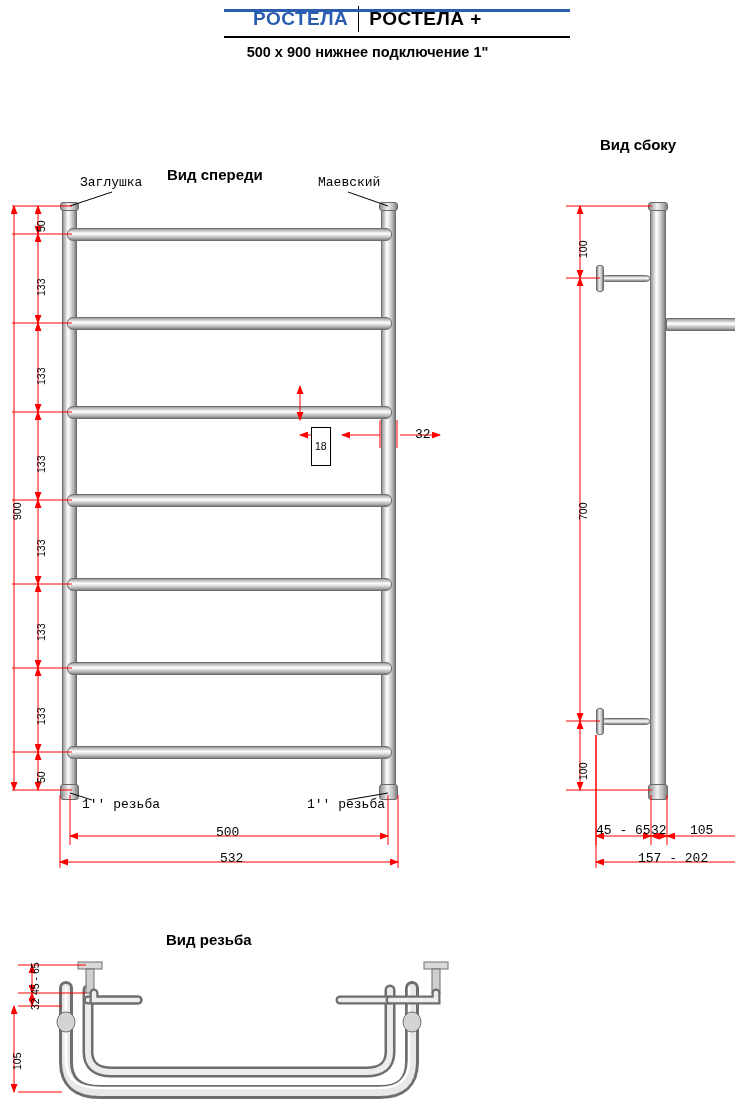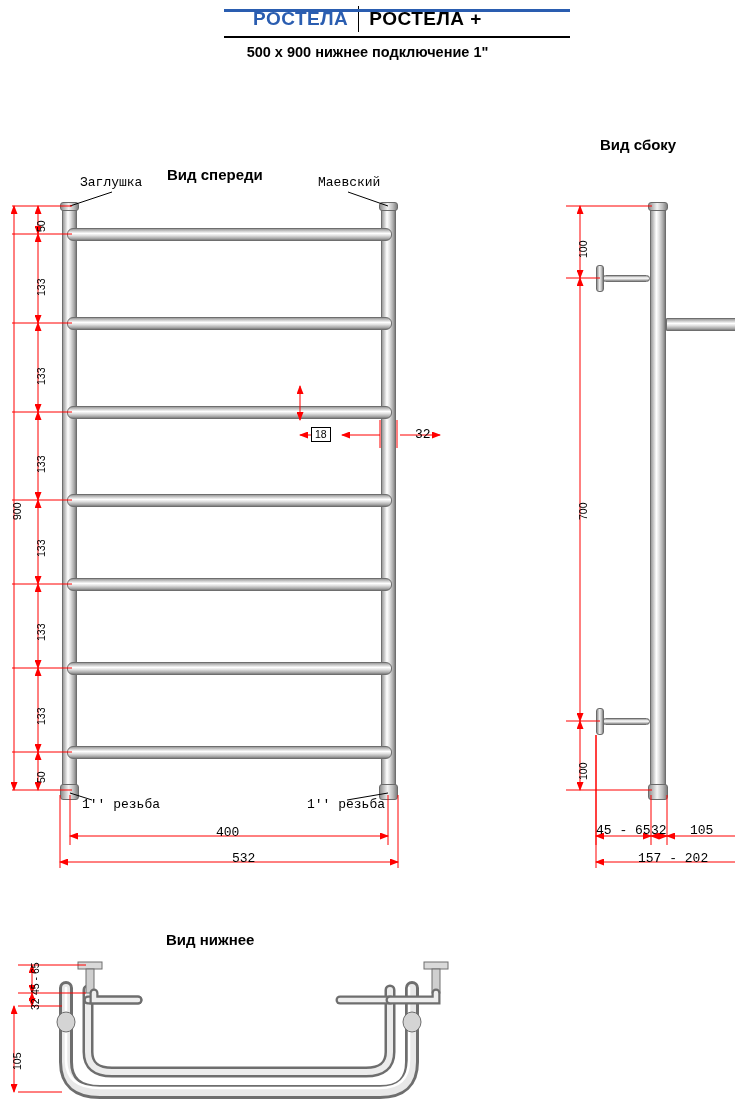--- a/index.html
+++ b/index.html
@@ -14,21 +14,21 @@
   .model{color:#000;font-weight:bold;font-size:19px;letter-spacing:.5px;padding:0 10px;line-height:26px;}
   .barline{position:absolute;left:224px;top:3px;width:346px;height:3px;background:#2a5db0;}
   .barline2{position:absolute;left:224px;top:30px;width:346px;height:2px;background:#000;}
   .subtitle{position:absolute;left:0;top:44px;width:735px;text-align:center;font-size:14.5px;font-weight:bold;}
 
   
   .cap{position:absolute;font-size:15px;font-weight:bold;}
 
   
   .lbl{position:absolute;font-size:13px;font-family:Liberation Mono, monospace;color:#000;white-space:nowrap;}
-  .lblbox{position:absolute;font-size:10.5px;border:1px solid #000;background:#fff;padding:0 3px;line-height:13px;white-space:nowrap;}
+  .lblbox{position:absolute;font-size:10.5px;border:1px solid #000;background:#fff;padding:12px 3px;line-height:13px;white-space:nowrap;}
   .vlbl{position:absolute;font-size:10.5px;white-space:nowrap;transform-origin:0 0;}
 
   
   .tube-v{position:absolute;border-radius:6px;
     background:linear-gradient(to right,#9a9a9a 0%,#c9c9c9 18%,#ffffff 38%,#e2e2e2 58%,#a8a8a8 86%,#7d7d7d 100%);
     border:1px solid #6e6e6e;box-sizing:border-box;}
   .tube-h{position:absolute;border-radius:6px;
     background:linear-gradient(to bottom,#9a9a9a 0%,#c9c9c9 18%,#ffffff 40%,#e0e0e0 60%,#a8a8a8 86%,#7d7d7d 100%);
     border:1px solid #6e6e6e;box-sizing:border-box;}
   .cap-end{position:absolute;border-radius:3px;
@@ -48,21 +48,21 @@
       <span class="brand">РОСТЕЛА</span>
       <span class="sep"></span>
       <span class="model">РОСТЕЛА +</span>
     </div>
     <div class="barline2"></div>
   </div>
   <div class="subtitle">500 x 900 нижнее подключение 1"</div>
 
   <div class="cap" style="left:167px;top:136px;margin-top:30px;">Вид спереди</div>
   <div class="cap" style="left:600px;top:136px;">Вид сбоку</div>
-  <div class="cap" style="left:166px;top:931px;">Вид нижнее</div>
+  <div class="cap" style="left:166px;top:931px;">Вид резьба</div>
 
   <div class="tube-v" style="left:62px;top:205px;width:15px;height:585px;"></div>
   <div class="tube-v" style="left:381px;top:205px;width:15px;height:585px;"></div>
 
   <div class="cap-end" style="left:60px;top:202px;width:19px;height:9px;"></div>
   <div class="cap-end" style="left:379px;top:202px;width:19px;height:9px;"></div>
 
   <div class="cap-end" style="left:60px;top:784px;width:19px;height:16px;"></div>
   <div class="cap-end" style="left:379px;top:784px;width:19px;height:16px;"></div>
 
@@ -144,22 +144,22 @@
   <div class="vlbl" style="left:35px;top:385px;transform:rotate(-90deg);">133</div>
   <div class="vlbl" style="left:35px;top:473px;transform:rotate(-90deg);">133</div>
   <div class="vlbl" style="left:35px;top:557px;transform:rotate(-90deg);">133</div>
   <div class="vlbl" style="left:35px;top:641px;transform:rotate(-90deg);">133</div>
   <div class="vlbl" style="left:35px;top:725px;transform:rotate(-90deg);">133</div>
   <div class="vlbl" style="left:35px;top:783px;transform:rotate(-90deg);">50</div>
 
   <div class="lblbox" style="left:311px;top:427px;">18</div>
   <div class="lbl" style="left:415px;top:427px;">32</div>
 
-  <div class="lbl" style="left:216px;top:825px;">400</div>
-  <div class="lbl" style="left:232px;top:851px;">532</div>
+  <div class="lbl" style="left:216px;top:825px;">500</div>
+  <div class="lbl" style="left:220px;top:851px;">532</div>
 
   <div class="tube-v" style="left:650px;top:205px;width:16px;height:585px;"></div>
   <div class="cap-end" style="left:648px;top:202px;width:20px;height:9px;"></div>
   <div class="cap-end" style="left:648px;top:784px;width:20px;height:16px;"></div>
 
   <div class="tube-h" style="left:602px;top:275px;width:48px;height:7px;"></div>
   <div class="cap-end" style="left:596px;top:265px;width:8px;height:27px;"></div>
   <div class="tube-h" style="left:602px;top:718px;width:48px;height:7px;"></div>
   <div class="cap-end" style="left:596px;top:708px;width:8px;height:27px;"></div>
 

